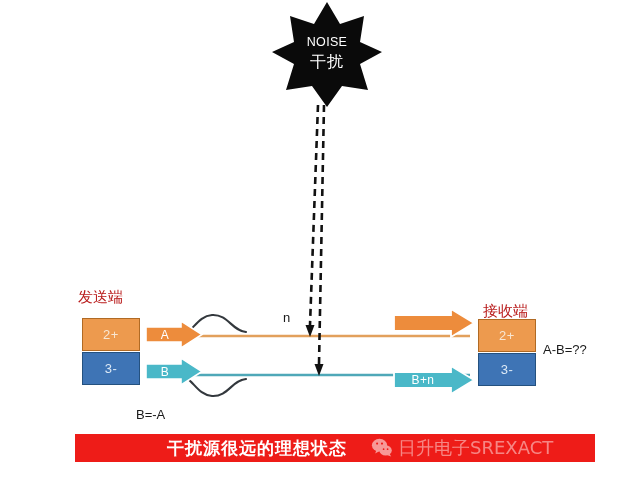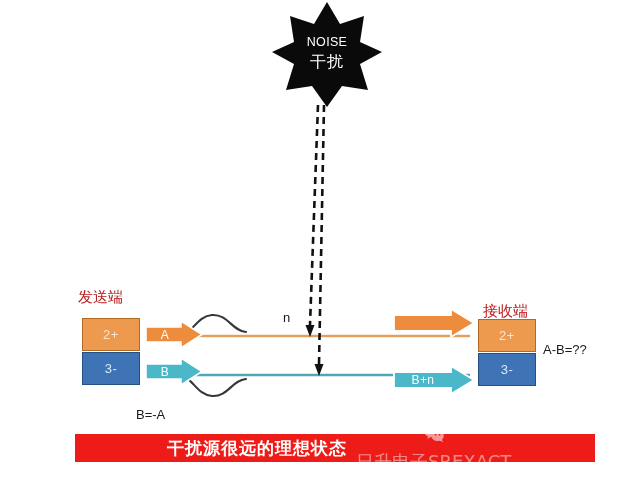--- a/index.html
+++ b/index.html
@@ -135,28 +135,27 @@
     transform: translateY(-50%);
     color: #ffffff;
     font-family: "DejaVu Sans", sans-serif;
     font-size: 17px;
     font-weight: bold;
     letter-spacing: 1px;
     white-space: nowrap;
   }
   #watermark {
     position: absolute;
-    left: 281px; top: 50%;
+    left: 296px; top: 50%;
     transform: translateY(-50%);
     display: flex;
     align-items: center;
     gap: 5px;
     opacity: 0.55;
     pointer-events: none;
-    flex-direction: column;
   }
   #wechat-logo { width: 22px; height: 22px; }
   #wechat-logo svg { display: block; }
   #watermark-text {
     color: #ffffff;
     font-family: "DejaVu Sans", sans-serif;
     font-size: 18px;
     letter-spacing: 0px;
     white-space: nowrap;
     opacity: 0.85;

